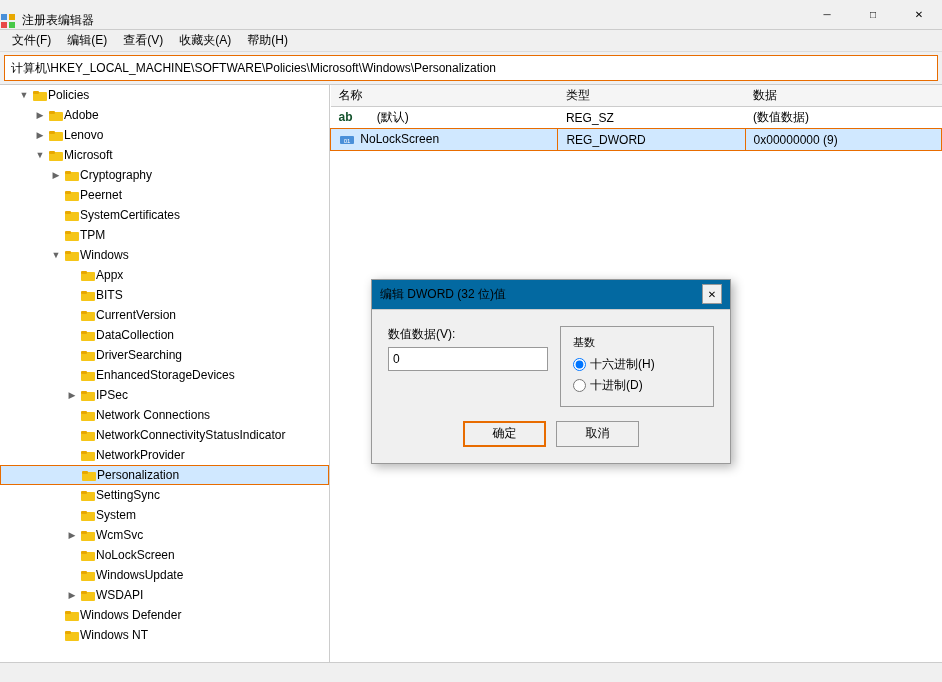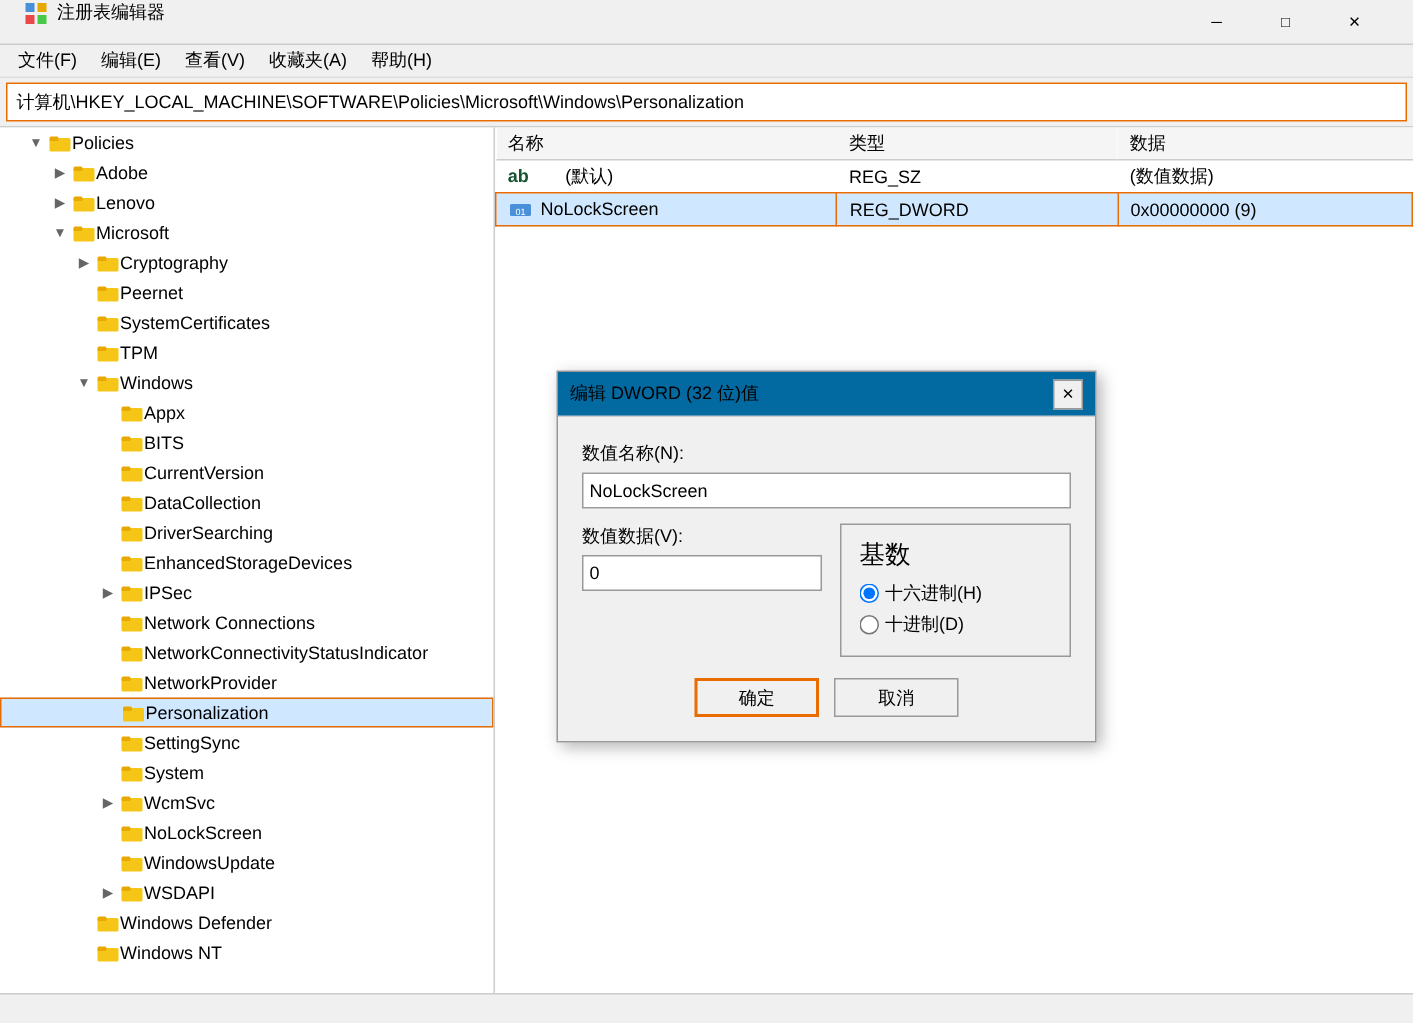--- a/index.html
+++ b/index.html
@@ -10,23 +10,23 @@
       width: 942px;
       height: 682px;
       overflow: hidden;
     }
 
     
     .title-bar {
       background: #f0f0f0;
       height: 30px;
       display: flex;
-      align-items: flex-start;
+      align-items: flex-end;
       justify-content: space-between;
-      padding: 0 16px;
+      padding: 0 0;
       border-bottom: 1px solid #ccc;
     }
     .title-bar-left {
       display: flex;
       align-items: center;
       gap: 6px;
     }
     .title-icon {
       width: 16px;
       height: 16px;
@@ -236,21 +236,21 @@
       background: white;
       padding: 0 4px;
       font-size: 12px;
     }
     .dialog-radio-group {
       border: 1px solid #999;
       padding: 8px 12px;
       flex: 1;
     }
     .dialog-radio-group-title {
-      font-size: 17px;
+      font-size: 11px;
       margin-bottom: 6px;
     }
     .dialog-radio-row {
       display: flex;
       align-items: center;
       gap: 4px;
       margin-bottom: 4px;
       font-size: 12px;
     }
     .dialog-buttons {
@@ -606,24 +606,20 @@
 <div class="dialog-overlay">
   <div class="dialog">
 
     <div class="dialog-title-bar">
       <span class="dialog-title-text">编辑 DWORD (32 位)值</span>
       <button class="dialog-close-btn">✕</button>
     </div>
 
     <div class="dialog-body">
 
-      <div class="dialog-row">
-        <label class="dialog-label">数值名称(N):</label>
-        <input class="dialog-input" readonly="" value="NoLockScreen" style="">
-      </div>
 
       <div class="dialog-row-inline">
         <div>
           <label class="dialog-label">数值数据(V):</label>
           <input class="dialog-input-value" value="0" style="">
         </div>
         <div class="dialog-radio-group">
           <div class="dialog-radio-group-title">基数</div>
           <div class="dialog-radio-row">
             <input type="radio" name="base" checked="" style="">

